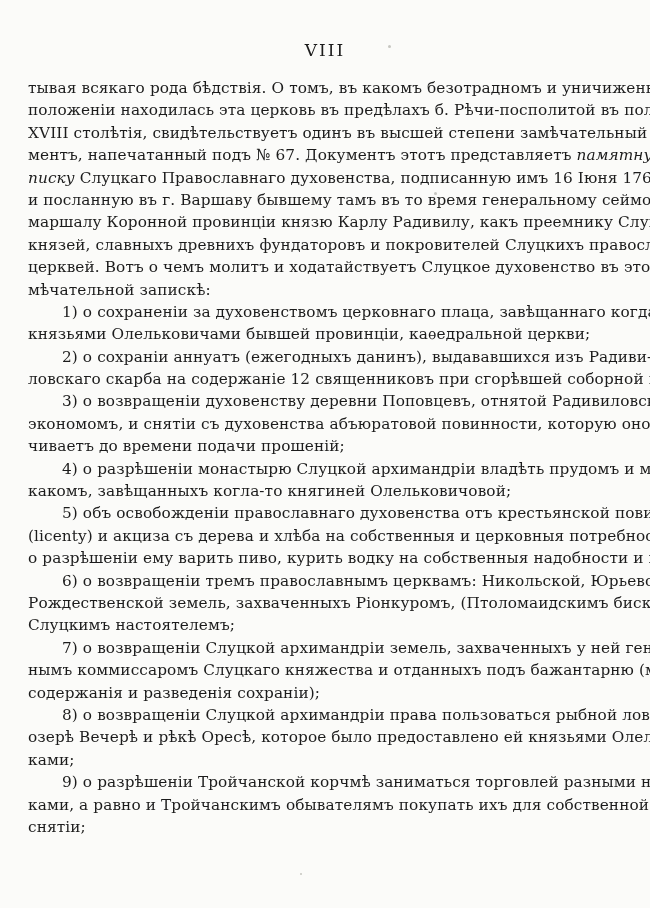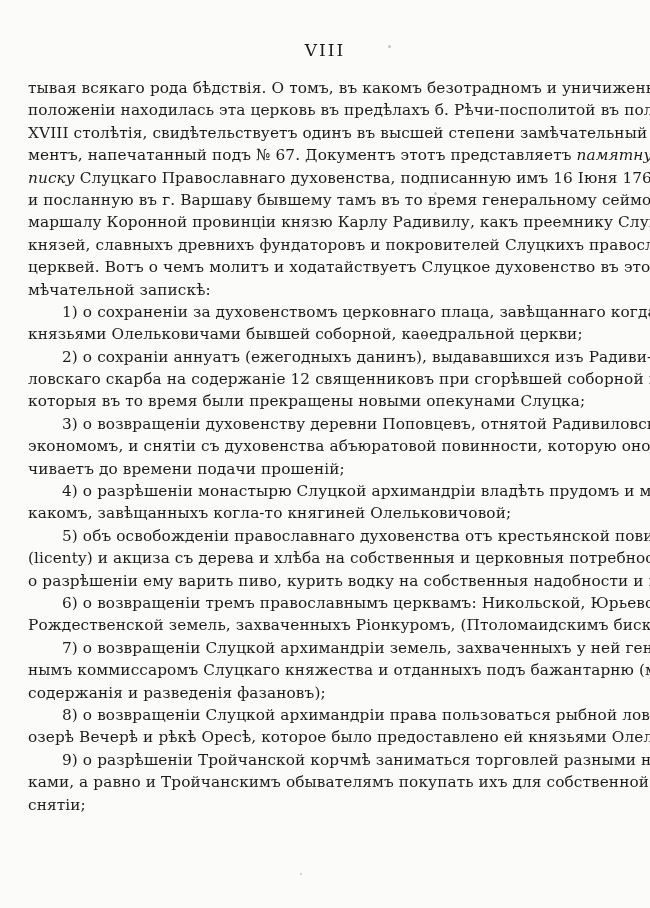--- a/index.html
+++ b/index.html
@@ -77,53 +77,54 @@
         <div class="line"><span>ментъ, напечатанный подъ № 67. Документъ этотъ представляетъ </span><span class="it">памятную за-</span></div>
         <div class="line"><span class="it">писку</span><span> Слуцкаго Православнаго духовенства, подписанную имъ 16 Іюня 1768 г.</span></div>
         <div class="line"><span>и посланную въ г. Варшаву бывшему тамъ въ то время генеральному сеймовому</span></div>
         <div class="line"><span>маршалу Коронной провинціи князю Карлу Радивилу, какъ преемнику Слуцкихъ</span></div>
         <div class="line"><span>князей, славныхъ древнихъ фундаторовъ и покровителей Слуцкихъ православныхъ</span></div>
         <div class="line"><span>церквей. Вотъ о чемъ молитъ и ходатайствуетъ Слуцкое духовенство въ этой за-</span></div>
         <div class="line last"><span>мѣчательной запискѣ:</span></div>
       </div>
       <div class="para">
         <div class="line ind"><span>1) о сохраненіи за духовенствомъ церковнаго плаца, завѣщаннаго когда-то</span></div>
-        <div class="line last"><span>князьями Олельковичами бывшей соборной, каѳедральной церкви;</span></div>
+        <div class="line last"><span>князьями Олельковичами бывшей провинціи, каѳедральной церкви;</span></div>
       </div>
       <div class="para">
         <div class="line ind"><span>2) о сохраніи аннуатъ (ежегодныхъ данинъ), выдававшихся изъ Радиви-</span></div>
         <div class="line"><span>ловскаго скарба на содержаніе 12 священниковъ при сгорѣвшей соборной церкви,</span></div>
-        <div class="line last"><span>которыя въ то время были прекращены новыми опекунами Слуцка;</span></div>
       </div>
       <div class="para">
         <div class="line ind"><span>3) о возвращеніи духовенству деревни Поповцевъ, отнятой Радивиловскимъ</span></div>
         <div class="line"><span>экономомъ, и снятіи съ духовенства абъюратовой повинности, которую оно упла-</span></div>
         <div class="line last"><span>чиваетъ до времени подачи прошеній;</span></div>
       </div>
       <div class="para">
         <div class="line ind"><span>4) о разрѣшеніи монастырю Слуцкой архимандріи владѣть прудомъ и мель-</span></div>
         <div class="line last"><span>какомъ, завѣщанныхъ когла-то княгиней Олельковичовой;</span></div>
       </div>
       <div class="para">
         <div class="line ind"><span>5) объ освобожденіи православнаго духовенства отъ крестьянской повинности</span></div>
         <div class="line"><span>(licenty) и акциза съ дерева и хлѣба на собственныя и церковныя потребности;</span></div>
         <div class="line"><span>о разрѣшеніи ему варить пиво, курить водку на собственныя надобности и поль-</span></div>
       </div>
       <div class="para">
         <div class="line ind"><span>6) о возвращеніи тремъ православнымъ церквамъ: Никольской, Юрьевской и</span></div>
         <div class="line"><span>Рождественской земель, захваченныхъ Ріонкуромъ, (Птоломаидскимъ бискупомъ)</span></div>
+        <div class="line last"><span>Слуцкимъ настоятелемъ;</span></div>
       </div>
       <div class="para">
         <div class="line ind"><span>7) о возвращеніи Слуцкой архимандріи земель, захваченныхъ у ней генераль-</span></div>
         <div class="line"><span>нымъ коммиссаромъ Слуцкаго княжества и отданныхъ подъ бажантарню (мѣсто для</span></div>
-        <div class="line last"><span>содержанія и разведенія фазановъ);</span></div>
+        <div class="line last"><span>содержанія и разведенія сохраніи);</span></div>
       </div>
       <div class="para">
         <div class="line ind"><span>8) о возвращеніи Слуцкой архимандріи права пользоваться рыбной ловлей въ</span></div>
         <div class="line"><span>озерѣ Вечерѣ и рѣкѣ Оресѣ, которое было предоставлено ей князьями Олель-</span></div>
+        <div class="line last"><span>ками;</span></div>
       </div>
       <div class="para">
         <div class="line ind"><span>9) о разрѣшеніи Тройчанской корчмѣ заниматься торговлей разными напит-</span></div>
         <div class="line"><span>ками, а равно и Тройчанскимъ обывателямъ покупать ихъ для собственной надоб-</span></div>
         <div class="line last"><span>снятіи;</span></div>
       </div>
     </div>
 
   <div class="speck" style="left:388px;top:45px;width:3px;height:3px;"></div>
   <div class="speck" style="left:564px;top:85px;width:2px;height:2px;"></div>

